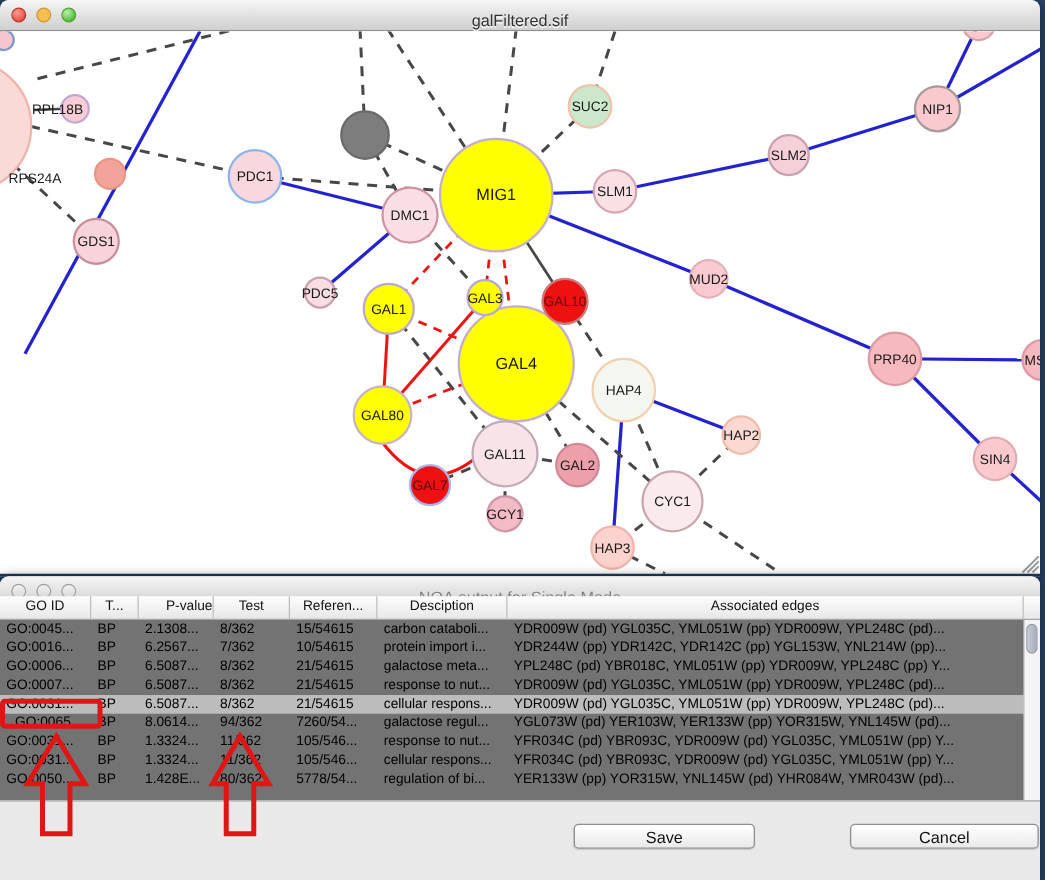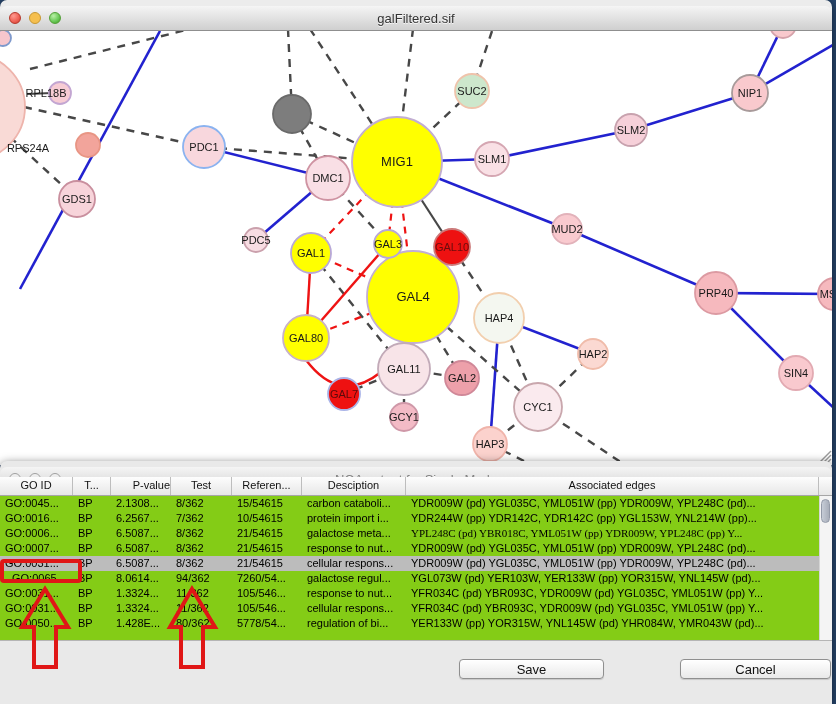--- a/index.html
+++ b/index.html
@@ -6,40 +6,40 @@
   body{
     width:836px;height:704px;position:relative;overflow:hidden;
     background:#27456b;font-family:"Liberation Sans",sans-serif;
     -webkit-font-smoothing:antialiased;
   }
   .window{position:absolute;left:0;width:832px;background:#ececec;
     border-radius:7px 7px 0 0;box-shadow:0 2px 10px rgba(0,0,0,.55);}
   .titlebar{height:24px;border-radius:7px 7px 0 0;position:relative;
     background:linear-gradient(#f5f5f5,#cfcfcf);
     border-bottom:1px solid #8f8f8f;
-    display:flex;align-items:center;justify-content:center;margin-top:6px;}
+    display:flex;align-items:flex-end;justify-content:center;}
   .titlebar .title{font-size:13px;color:#333;text-shadow:0 1px 0 rgba(255,255,255,.8);}
   .titlebar.inactive .title{color:#808080;}
   .lights{position:absolute;left:9px;top:6px;display:flex;}
   .light{width:12px;height:12px;border-radius:50%;margin-right:8px;box-sizing:border-box;}
   .light.close{background:radial-gradient(circle at 35% 30%,#ff9a90,#ee5f53 60%,#c83c2f);border:1px solid #b5382c;}
   .light.min{background:radial-gradient(circle at 35% 30%,#ffe9a8,#f5bf4f 60%,#d89b2d;);border:1px solid #c79834;background-color:#f5bf4f;}
   .light.zoom{background:radial-gradient(circle at 35% 30%,#b9f0a6,#66c754 60%,#43991f);border:1px solid #53a038;}
   .light.off{background:linear-gradient(#f2f2f2,#d8d8d8);border:1px solid #a0a0a0;}
   #net-window{top:0;height:460px;}
   #net-canvas{position:relative;width:832px;height:434px;background:#ffffff;
     border-bottom:2px solid #22395c;overflow:hidden;}
   #net-canvas svg{display:block;}
   #noa-window{top:461px;height:243px;background:#e9e9e9;}
   .table-wrap{position:absolute;top:16px;left:0;width:832px;}
   .thead{display:flex;height:18px;border-bottom:1px solid #a6a6a6;background:linear-gradient(#fdfdfd,#e7e7e7);}
   .hcell{box-sizing:border-box;height:18px;line-height:17px;font-size:11px;color:#111;
     text-align:center;border-right:1px solid #bdbdbd;overflow:hidden;white-space:nowrap;}
   .hcell.filler{width:13px;border-right:none;}
-  .tbody{position:relative;height:144px;background:#84cc16;border-bottom:1px solid #b5b5b5;}
+  .tbody{position:relative;height:144px;background:#737373;border-bottom:1px solid #b5b5b5;}
   .trow{display:flex;width:819px;height:15px;}
   .trow.sel{background:#bcbcbc;}
   .cell{box-sizing:border-box;height:15px;line-height:15px;font-size:11px;color:#000;
     padding-left:5px;overflow:hidden;white-space:nowrap;}
   .scrolltrack{position:absolute;right:0;top:0;width:13px;height:144px;background:#f4f4f4;
     border-left:1px solid #d5d5d5;box-sizing:border-box;}
   .scrollthumb{position:absolute;left:1px;top:3px;width:9px;height:24px;border-radius:5px;
     background:linear-gradient(90deg,#c6ccd6,#a8aeba);border:1px solid #939aa8;box-sizing:border-box;}
   .footer-btn{position:absolute;height:20px;box-sizing:border-box;font-size:13px;color:#111;
     background:linear-gradient(#ffffff,#e9e9e9);border:1px solid #8f8f8f;border-radius:4px;
@@ -228,21 +228,21 @@
           <div class="cell" style="width: 104px;">protein import i...</div>
           <div class="cell" style="width: 413px;">YDR244W (pp) YDR142C, YDR142C (pp) YGL153W, YNL214W (pp)...</div>
         </div>
         <div class="trow">
           <div class="cell" style="width: 73px;">GO:0006...</div>
           <div class="cell" style="width: 38px;">BP</div>
           <div class="cell" style="width: 60px;">6.5087...</div>
           <div class="cell" style="width: 61px;">8/362</div>
           <div class="cell" style="width: 70px;">21/54615</div>
           <div class="cell" style="width: 104px;">galactose meta...</div>
-          <div class="cell" style="width: 413px; font-family: Liberation Serif, serif;">YPL248C (pd) YBR018C, YML051W (pp) YDR009W, YPL248C (pp) Y...</div>
+          <div class="cell" style="width: 413px;">YPL248C (pd) YBR018C, YML051W (pp) YDR009W, YPL248C (pp) Y...</div>
         </div>
         <div class="trow">
           <div class="cell" style="width: 73px;">GO:0007...</div>
           <div class="cell" style="width: 38px;">BP</div>
           <div class="cell" style="width: 60px;">6.5087...</div>
           <div class="cell" style="width: 61px;">8/362</div>
           <div class="cell" style="width: 70px;">21/54615</div>
           <div class="cell" style="width: 104px;">response to nut...</div>
           <div class="cell" style="width: 413px;">YDR009W (pd) YGL035C, YML051W (pp) YDR009W, YPL248C (pd)...</div>
         </div>

